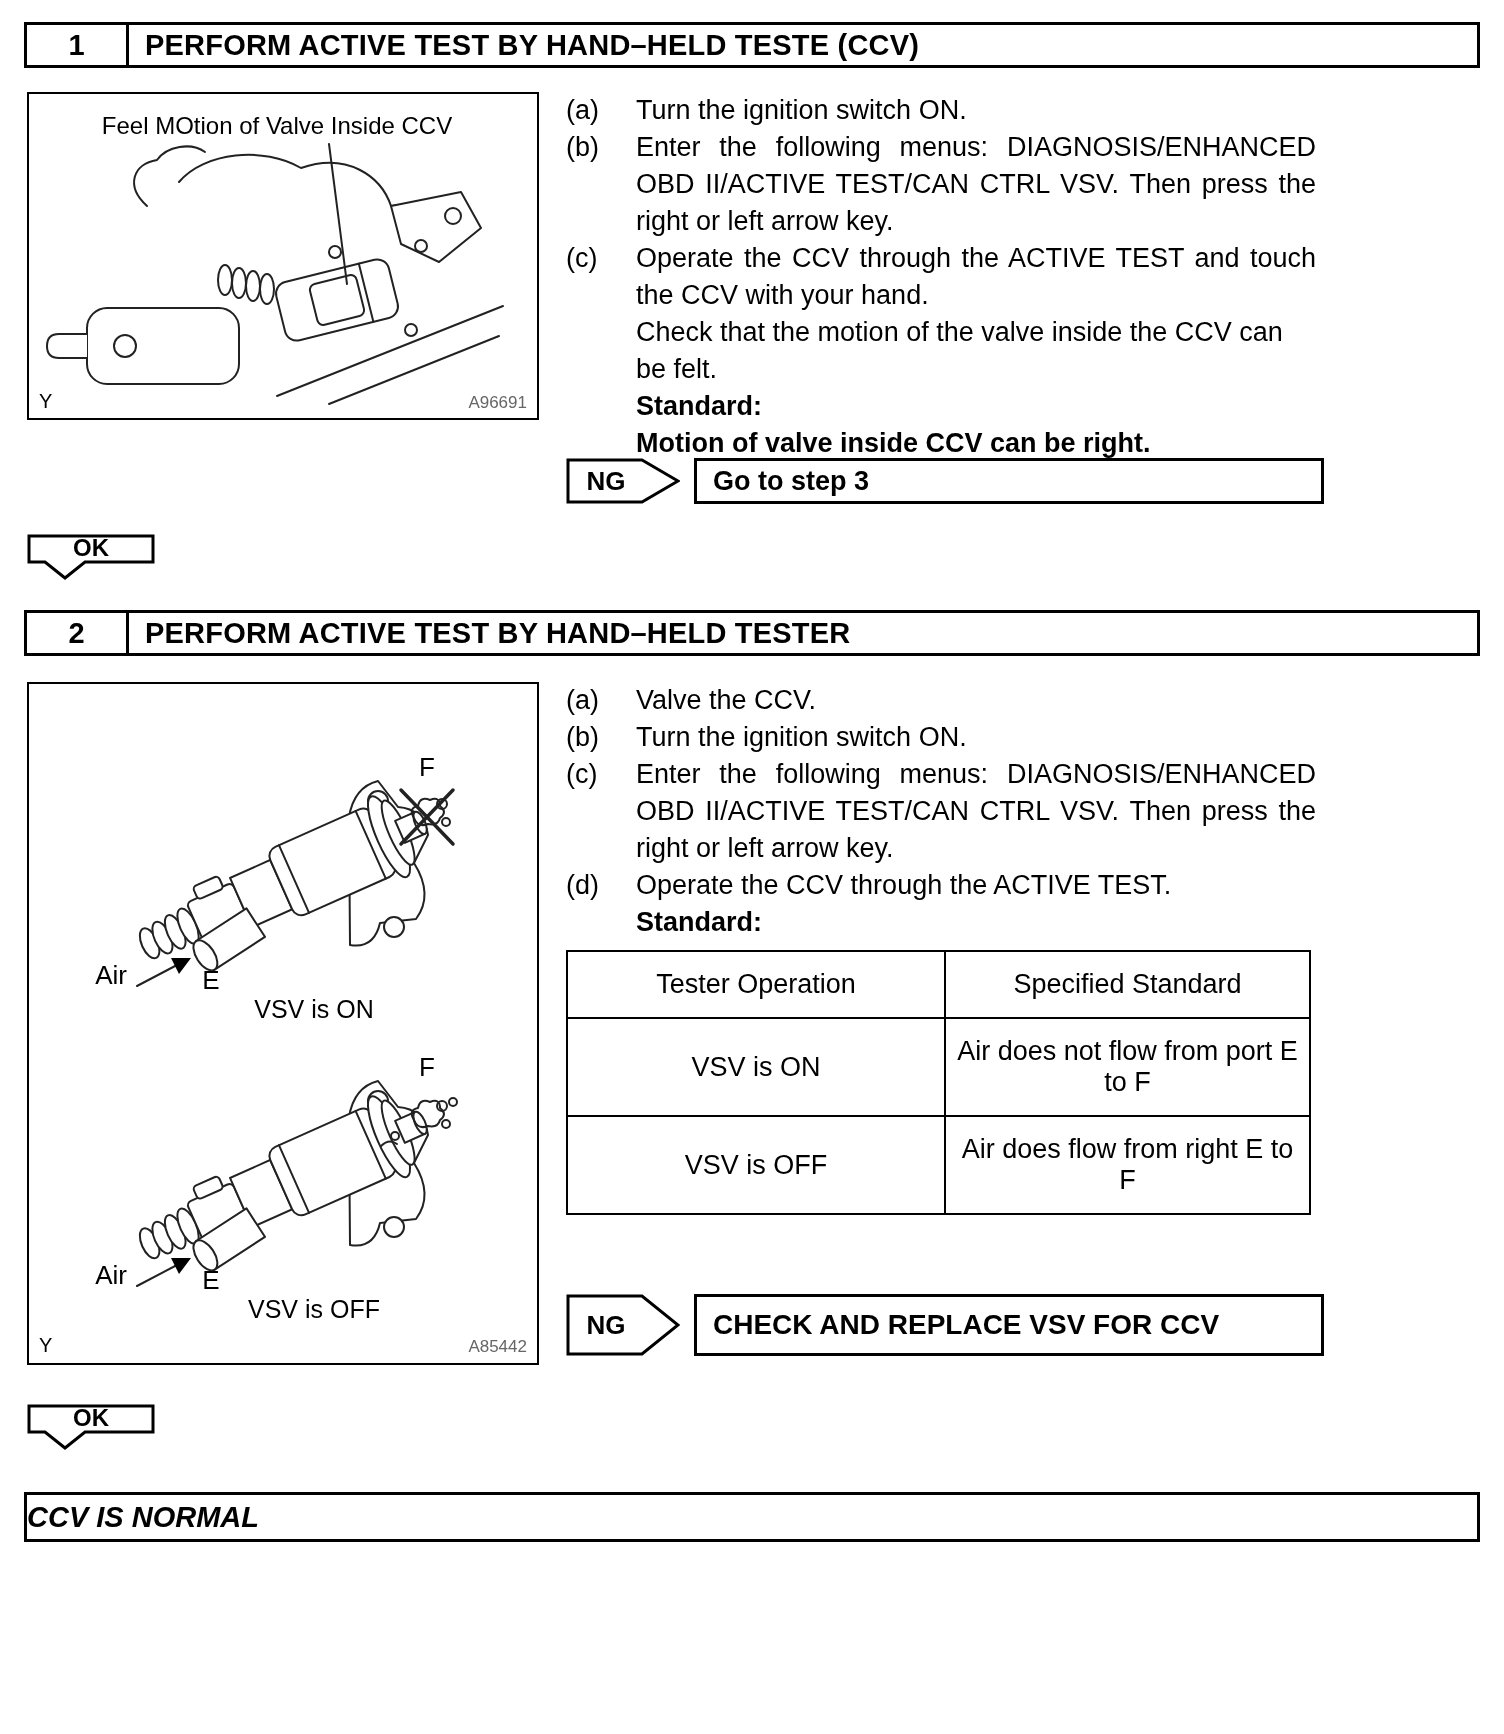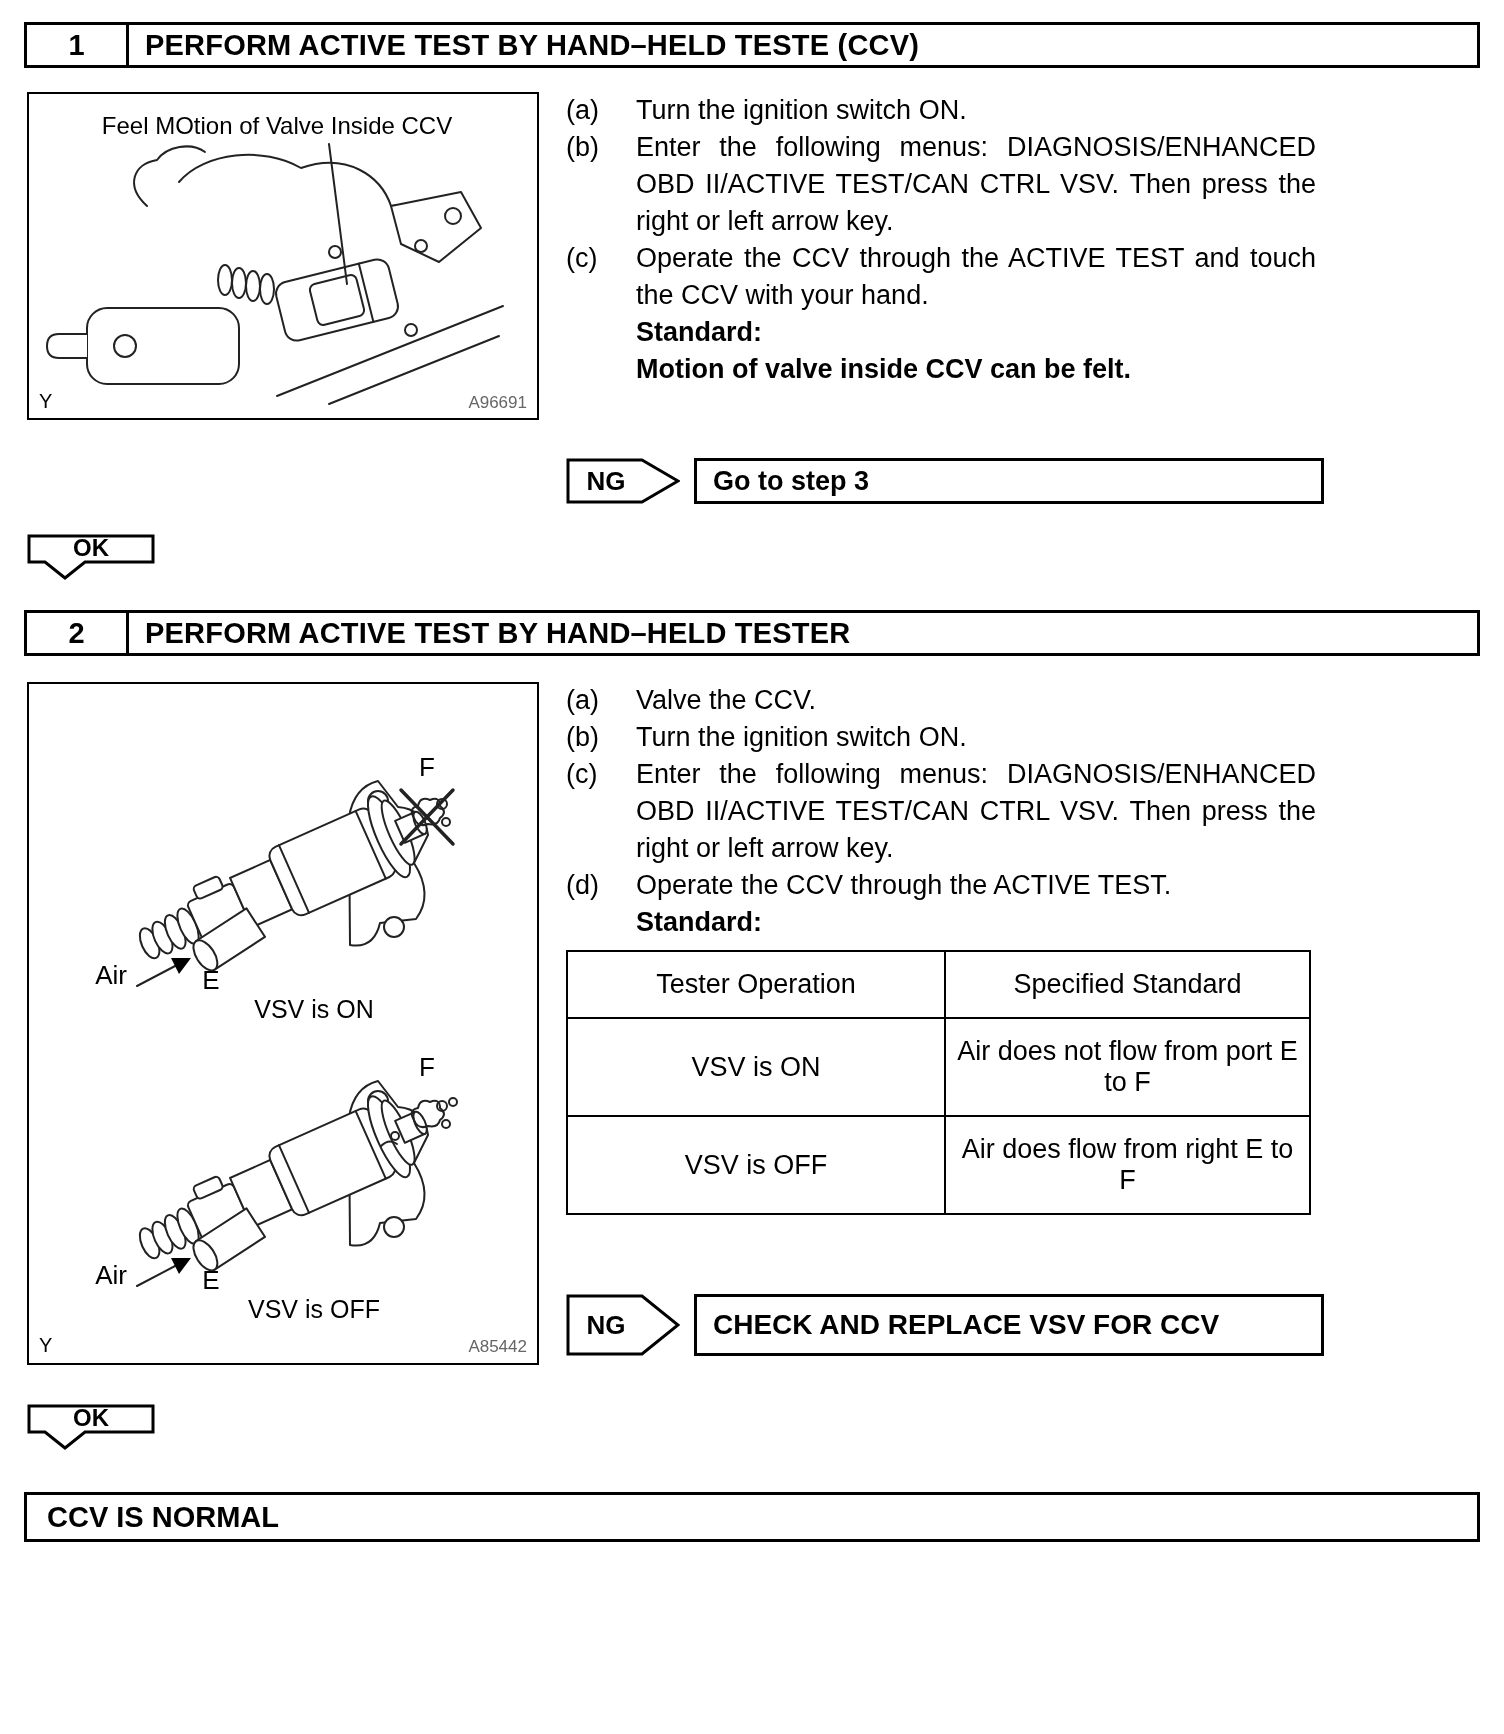--- a/index.html
+++ b/index.html
@@ -32,21 +32,21 @@
   svg text { font-family:"Liberation Sans", sans-serif; fill:#000; }
   .ng-text { font-size:26px; font-weight:bold; }
   .ok-text { font-size:24px; font-weight:bold; }
 
   .spec-table { position:absolute; left:566px; top:950px; width:745px; border-collapse:collapse; background:#fff; }
   .spec-table td { border:2px solid #000; height:40px; text-align:center; vertical-align:middle;
     font-size:27px; padding:17px 6px; }
   .spec-table .c1 { width:378px; }
 
   .result-box { position:absolute; left:24px; top:1492px; width:1456px; height:50px; border:3px solid #000;
-    display:flex; align-items:center; padding-left:20px; font-weight:bold; font-size:29px; background:#fff; }
+    display:flex; align-items:center; font-weight:bold; font-size:29px; background:#fff;font-style:italic; }
 
   .fig-caption { font-size:24px; }
   .fig-label { font-size:26px; }
   .fig-sub { font-size:25px; }
   .fig-corner { font-size:20px; }
   .fig-code { font-size:17px; fill:#666; }
   .art { fill:none; stroke:#222; stroke-width:2; stroke-linecap:round; stroke-linejoin:round; }
   .thick { stroke-width:3.5; }
   .solid { fill:#000; stroke:none; }
 </style>
@@ -98,22 +98,23 @@
       <span class="txt">Turn the ignition switch ON.</span>
     </div>
     <div class="item">
       <span class="lbl">(b)</span>
       <span class="txt">Enter the following menus: DIAGNOSIS/ENHANCED OBD II/ACTIVE TEST/CAN CTRL VSV. Then press the right or left arrow key.</span>
     </div>
     <div class="item">
       <span class="lbl">(c)</span>
       <span class="txt">Operate the CCV through the ACTIVE TEST and touch the CCV with your hand.</span>
     </div>
+    <div class="cont">Check that the motion of the valve inside the CCV can be felt.</div>
     <div class="cont bold">Standard:</div>
-    <div class="cont bold">Motion of valve inside CCV can be felt.</div>
+    <div class="cont bold">Motion of valve inside CCV can be right.</div>
   </div>
 
   <div class="ng-row" style="top:458px;height:46px">
     <svg width="114" height="46" viewBox="0 0 114 46">
       <polygon points="2,2 76,2 112,23 76,44 2,44" fill="#fff" stroke="#000" stroke-width="3"></polygon>
       <text class="ng-text" x="40" y="32" text-anchor="middle">NG</text>
     </svg>
     <div class="ng-box">Go to step 3</div>
   </div>
 

